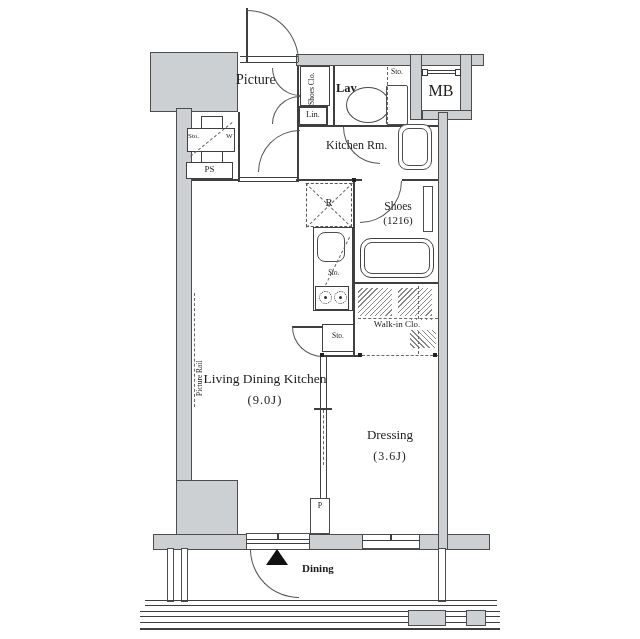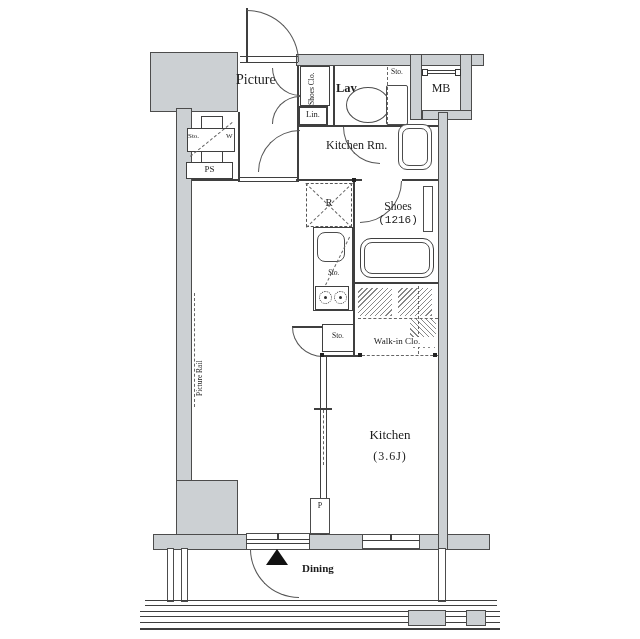--- a/index.html
+++ b/index.html
@@ -76,21 +76,21 @@
   <div class="thinbox" style="left:346px;top:87px;width:44px;height:36px;border-radius:50%;"></div>
   <div class="thinbox" style="left:386px;top:85px;width:22px;height:40px;border-radius:2px;"></div>
   <div class="dash-v" style="left:387px;top:67px;height:58px;"></div>
   <div class="t" style="left:391px;top:68px;font-size:7.5px;">Sto.</div>
   <div class="arc" style="left:343px;top:127px;width:37px;height:37px;border-left-width:1.1px;border-bottom-width:1.1px;border-bottom-left-radius:100% 100%;"></div>
 
   <div class="ln" style="left:424px;top:70px;width:34px;height:1px;"></div>
   <div class="ln" style="left:424px;top:73px;width:34px;height:1px;"></div>
   <div class="blk" style="left:422px;top:69px;background:#fff;border:1px solid #333;width:4px;height:5px;"></div>
   <div class="blk" style="left:455px;top:69px;background:#fff;border:1px solid #333;width:4px;height:5px;"></div>
-  <div class="t tc" style="left:422px;top:82px;width:38px;font-size:12px;">MB</div>
+  <div class="t tc" style="left:422px;top:82px;width:38px;font-size:16px;">MB</div>
 
   <div class="t" style="left:326px;top:139px;font-size:12px;">Kitchen Rm.</div>
   <div class="thinbox round" style="left:398px;top:124px;width:34px;height:46px;"></div>
   <div class="thinbox" style="left:402px;top:128px;width:26px;height:38px;border-radius:7px;border-width:1px;"></div>
   <div class="arc" style="left:258px;top:130px;width:42px;height:42px;border-left-width:1.1px;border-top-width:1.1px;border-top-left-radius:100% 100%;"></div>
 
   <div class="box" style="left:201px;top:116px;width:22px;height:48px;"></div>
   <div class="box" style="left:187px;top:128px;width:48px;height:24px;"></div>
   <div class="diag" style="left:190px;top:156px;width:54px;transform:rotate(-39deg);"></div>
   <div class="t" style="left:188px;top:133px;font-size:7px;">Sto.</div>
@@ -109,36 +109,38 @@
   <div class="box" style="left:315px;top:286px;width:34px;height:24px;"></div>
   <div class="burner" style="left:319px;top:291px;"></div>
   <div class="burner" style="left:334px;top:291px;"></div>
   <div class="box" style="left:322px;top:324px;width:32px;height:28px;"></div>
   <div class="t tc" style="left:322px;top:332px;width:32px;font-size:7.5px;">Sto.</div>
   <div class="ln" style="left:292px;top:326px;width:30px;height:1.5px;"></div>
   <div class="arc" style="left:292px;top:327px;width:31px;height:30px;border-left-width:1.1px;border-bottom-width:1.1px;border-bottom-left-radius:100% 100%;"></div>
 
   <div class="arc" style="left:360px;top:181px;width:42px;height:42px;border-right-width:1.1px;border-bottom-width:1.1px;border-bottom-right-radius:100% 100%;"></div>
   <div class="t tc" style="left:368px;top:200px;width:60px;font-size:11.5px;">Shoes</div>
-  <div class="t tc" style="left:368px;top:214px;width:60px;font-size:11px;font-family:Liberation Mono, monospace;">(1216)</div>
+  <div class="t tc" style="left:368px;top:214px;width:60px;font-size:11px;">(1216)</div>
   <div class="thinbox" style="left:423px;top:186px;width:10px;height:46px;"></div>
   <div class="box round" style="left:360px;top:238px;width:74px;height:40px;border-radius:11px;"></div>
   <div class="thinbox" style="left:364px;top:242px;width:66px;height:32px;border-radius:8px;border-width:1px;"></div>
 
   <div class="hatch1" style="left:358px;top:288px;width:34px;height:28px;"></div>
   <div class="hatch1" style="left:398px;top:288px;width:34px;height:28px;"></div>
   <div class="hatch2" style="left:410px;top:318px;width:26px;height:30px;"></div>
   <div class="dash-h" style="left:358px;top:318px;width:80px;"></div>
   <div class="dash-v" style="left:418px;top:286px;height:68px;"></div>
-  <div class="t tc" style="left:358px;top:337px;width:78px;font-size:9px;background:#fff;">Walk-in Clo.</div>
+  <div class="t tc" style="left:358px;top:320px;width:78px;font-size:9px;background:#fff;">Walk-in Clo.</div>
 
+  <div class="t tc" style="left:200px;top:372px;width:130px;font-size:13.5px;">Living Dining Kitchen</div>
+  <div class="t tc" style="left:200px;top:394px;width:130px;font-size:12.5px;letter-spacing:1px;">(9.0J)</div>
   <div class="dash-v" style="left:194px;top:293px;height:114px;border-left-width:1px;"></div>
   <div class="t tv" style="left:196px;top:326px;height:70px;font-size:7.5px;">Picture Rail</div>
 
-  <div class="t tc" style="left:345px;top:428px;width:90px;font-size:13px;">Kitchen</div>
+  <div class="t tc" style="left:345px;top:428px;width:90px;font-size:13px;">Dressing</div>
   <div class="t tc" style="left:345px;top:450px;width:90px;font-size:12px;letter-spacing:1px;">(3.6J)</div>
 
   <div class="thinbox" style="left:310px;top:498px;width:20px;height:36px;"></div>
   <div class="t tc" style="left:310px;top:502px;width:20px;font-size:8px;">P</div>
 
   <div class="thinbox" style="left:246px;top:533px;width:64px;height:17px;"></div>
   <div class="ln" style="left:246px;top:539px;width:64px;height:1px;"></div>
   <div class="ln" style="left:246px;top:543px;width:64px;height:1px;"></div>
   <div class="ln" style="left:277px;top:533px;width:1.5px;height:7px;"></div>
   <div class="thinbox" style="left:362px;top:534px;width:58px;height:15px;"></div>

